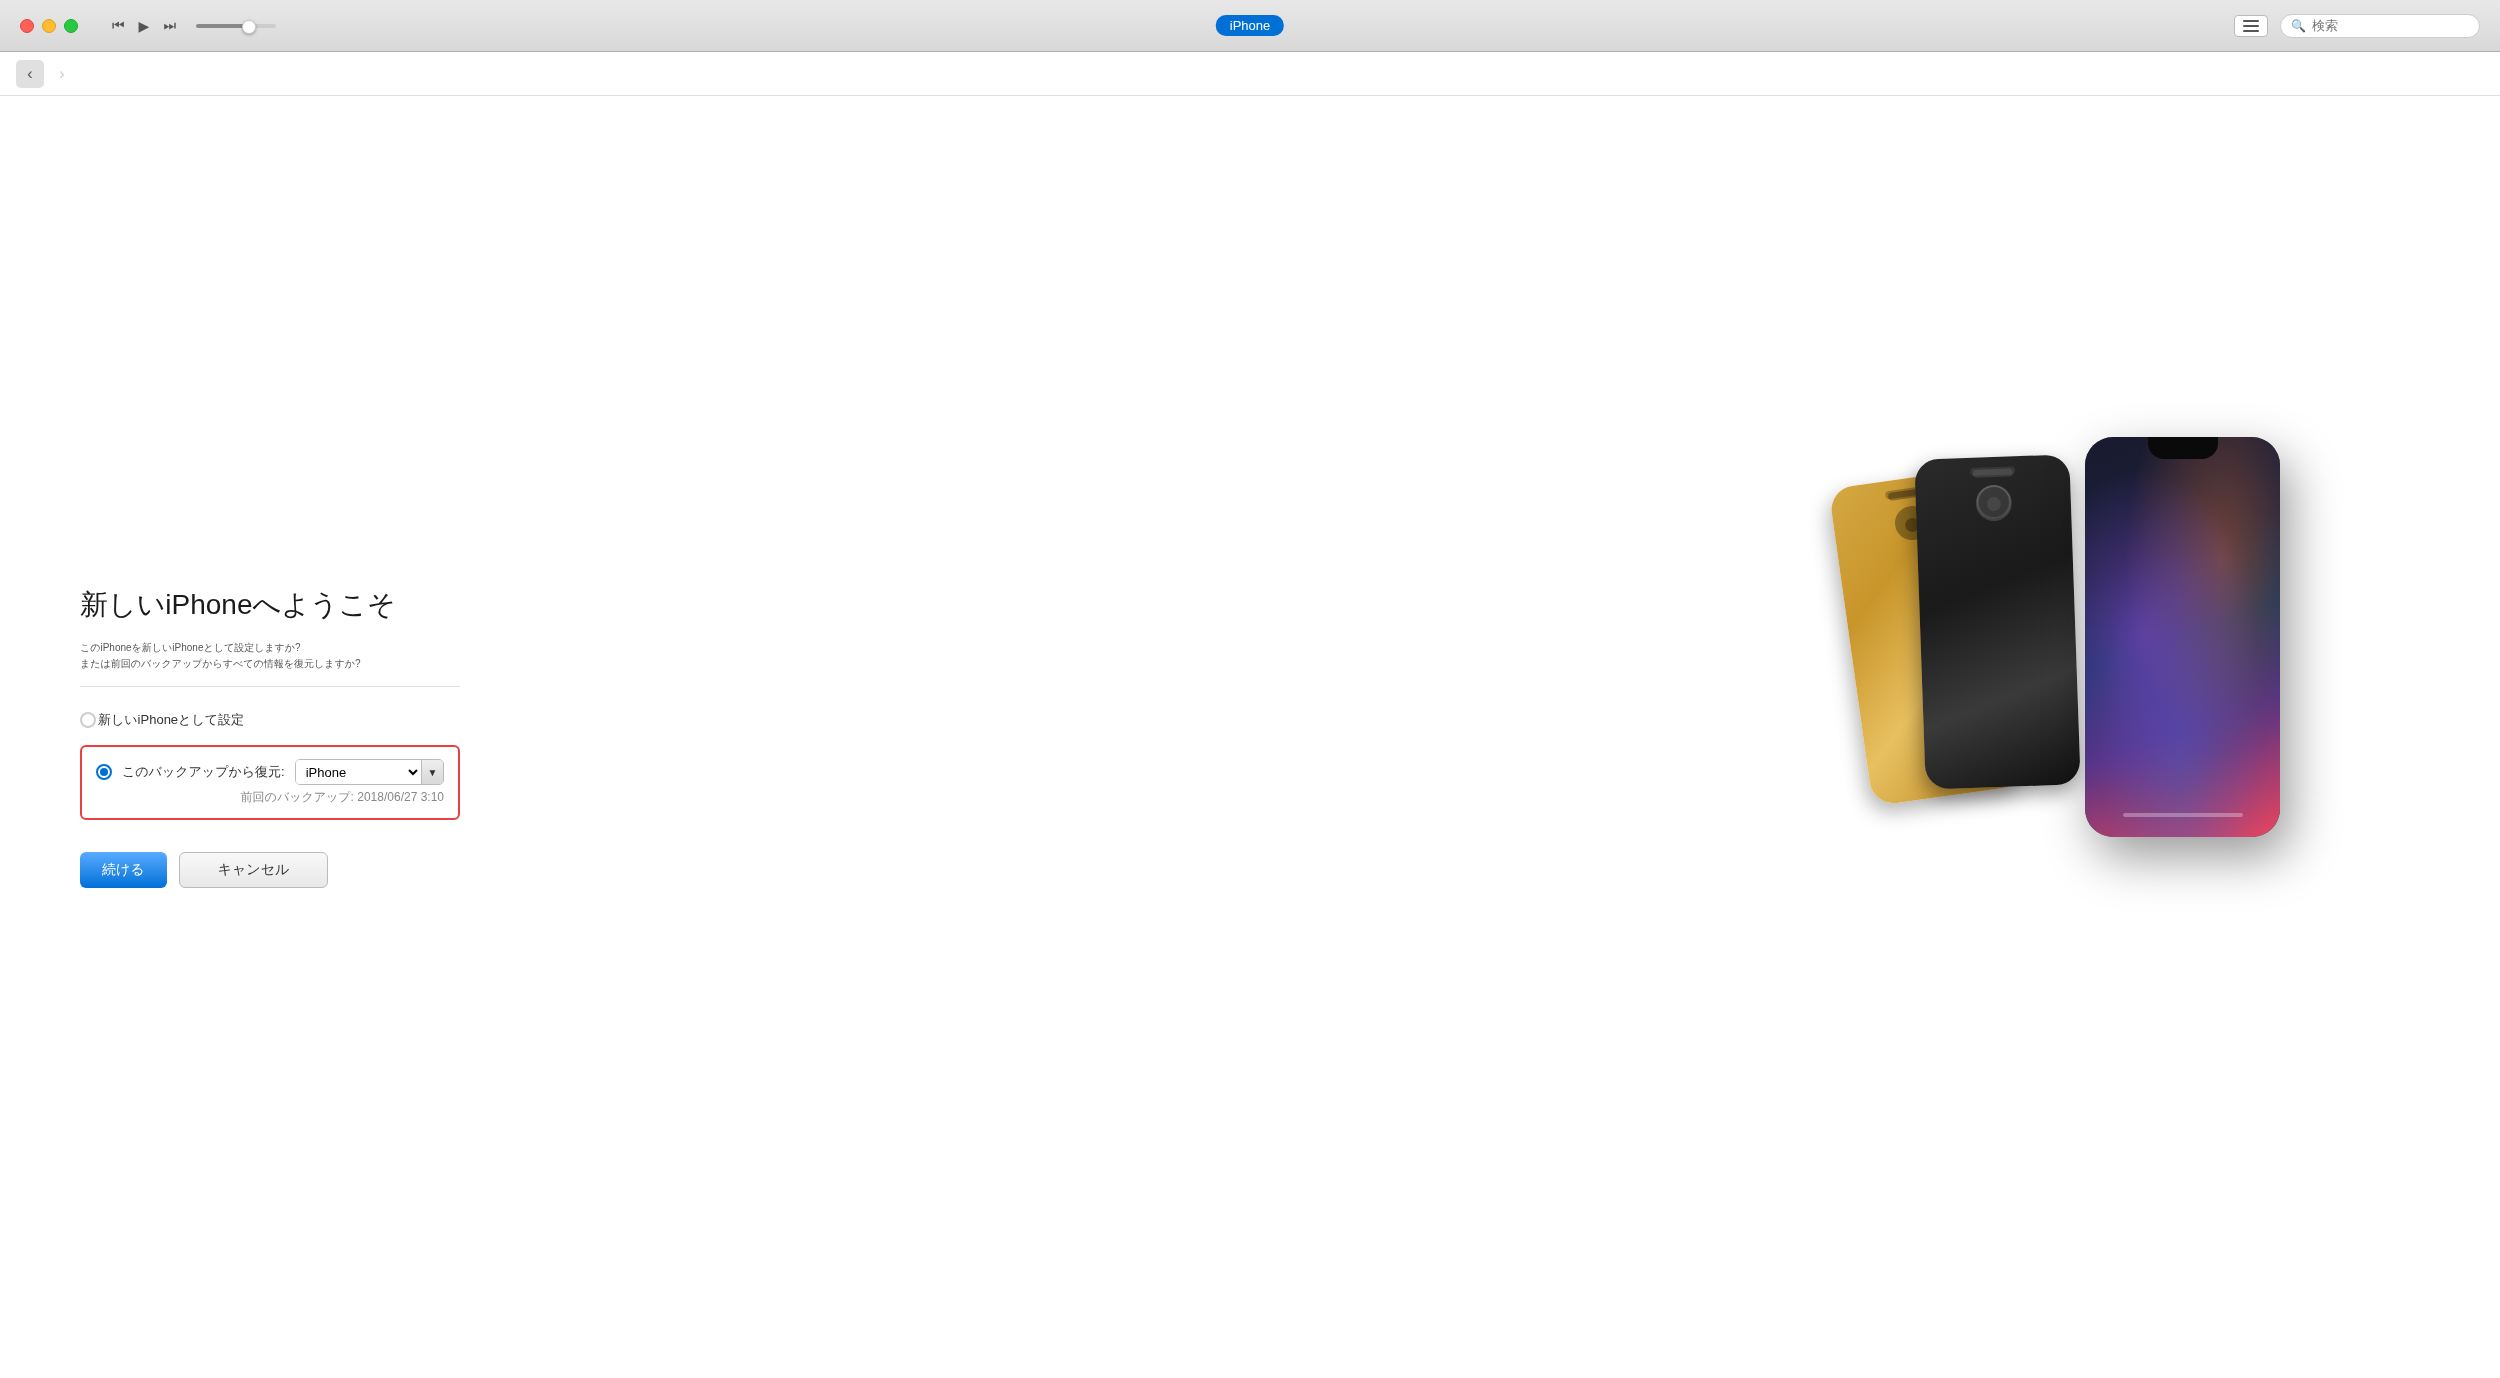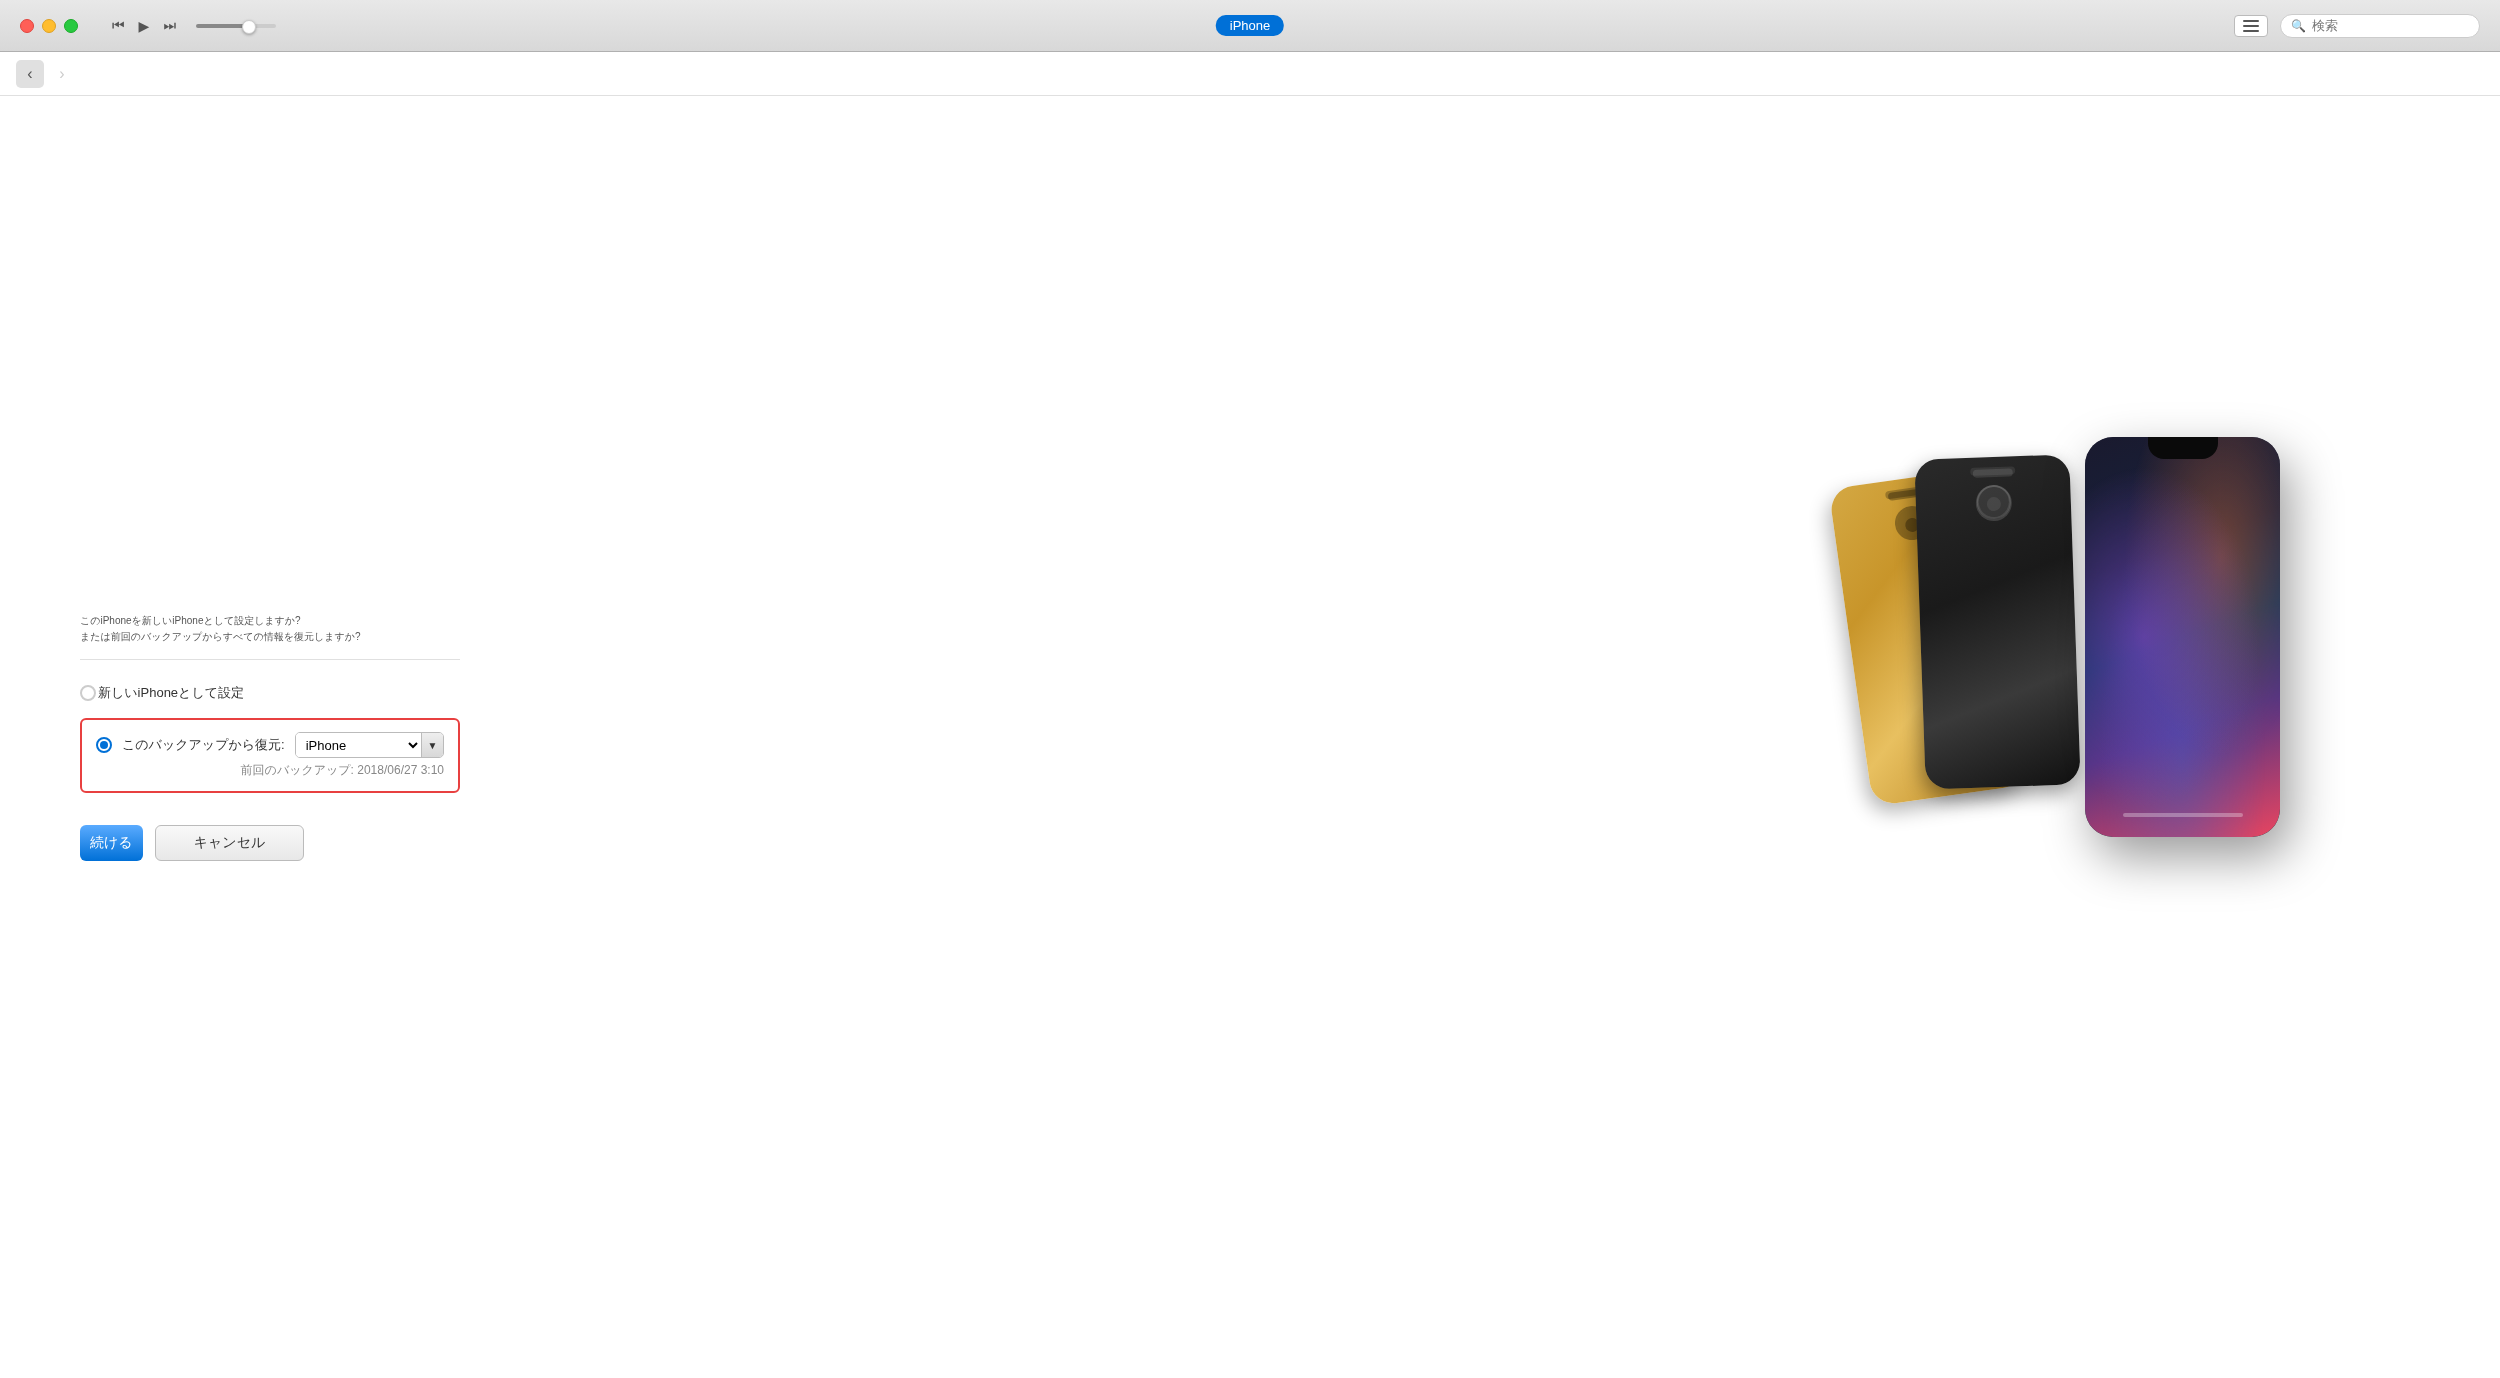--- a/index.html
+++ b/index.html
@@ -274,21 +274,21 @@
       display: flex;
       gap: 12px;
       margin-top: 32px;
     }
 
     .btn-continue {
       background: linear-gradient(to bottom, #5aabff, #0070d7);
       color: white;
       border: none;
       border-radius: 6px;
-      padding: 8px 10px;
+      padding: 8px 22px;
       font-size: 14px;
       cursor: pointer;
       font-family: inherit;
     }
 
     .btn-cancel {
       background: linear-gradient(to bottom, #f9f9f9, #e8e8e8);
       color: #333;
       border: 1px solid #bbb;
       border-radius: 6px;
@@ -528,20 +528,21 @@
 </div>
 
 <div class="navbar">
   <button class="nav-btn active">‹</button>
   <button class="nav-btn disabled">›</button>
 </div>
 
 <div class="main-content">
 
   <div class="left-panel">
+    <h1 class="welcome-title">新しいiPhoneへようこそ</h1>
     <div class="welcome-description">
       <div>このiPhoneを新しいiPhoneとして設定しますか?</div>
       <div>または前回のバックアップからすべての情報を復元しますか?</div>
     </div>
     <div class="divider"></div>
 
     <div class="option-row">
       <div class="radio-btn"></div>
       <label class="option-label">新しいiPhoneとして設定</label>
     </div>

